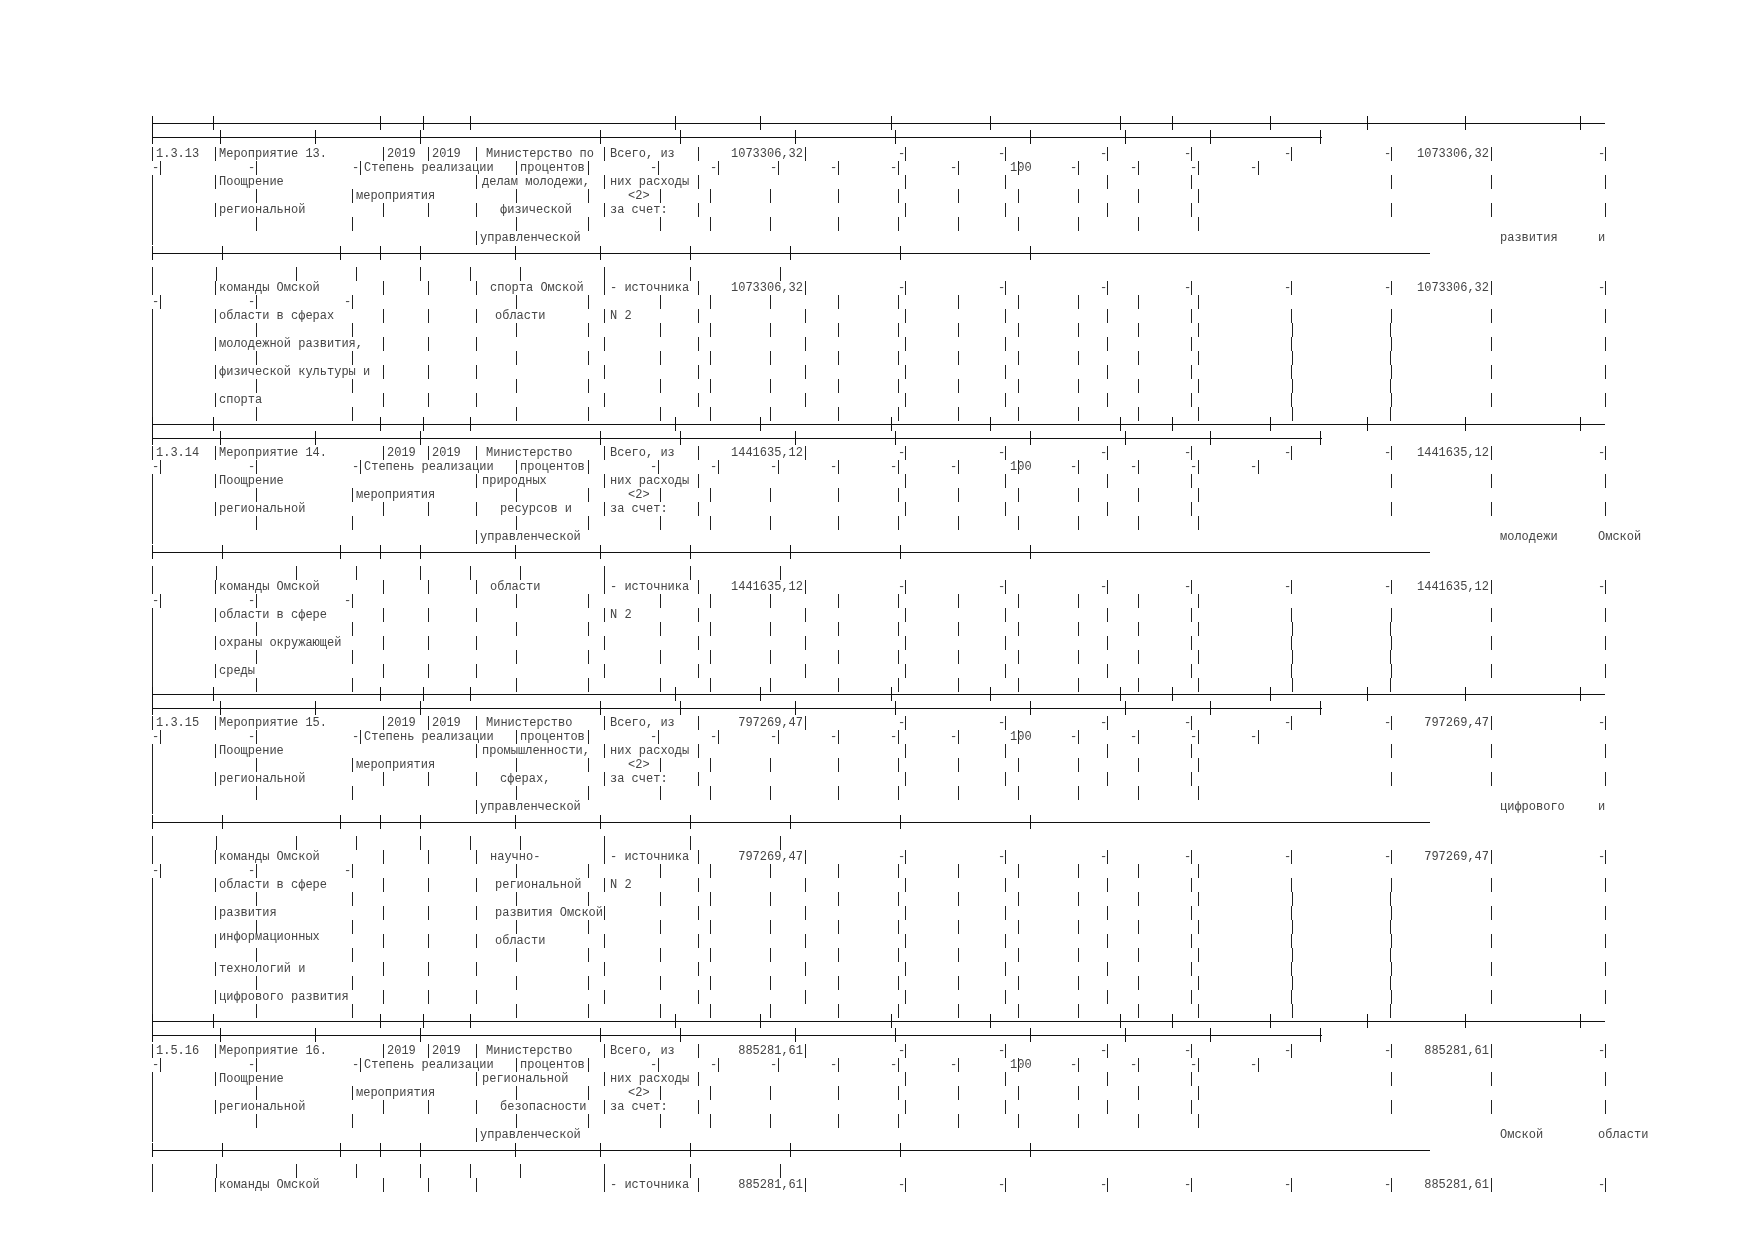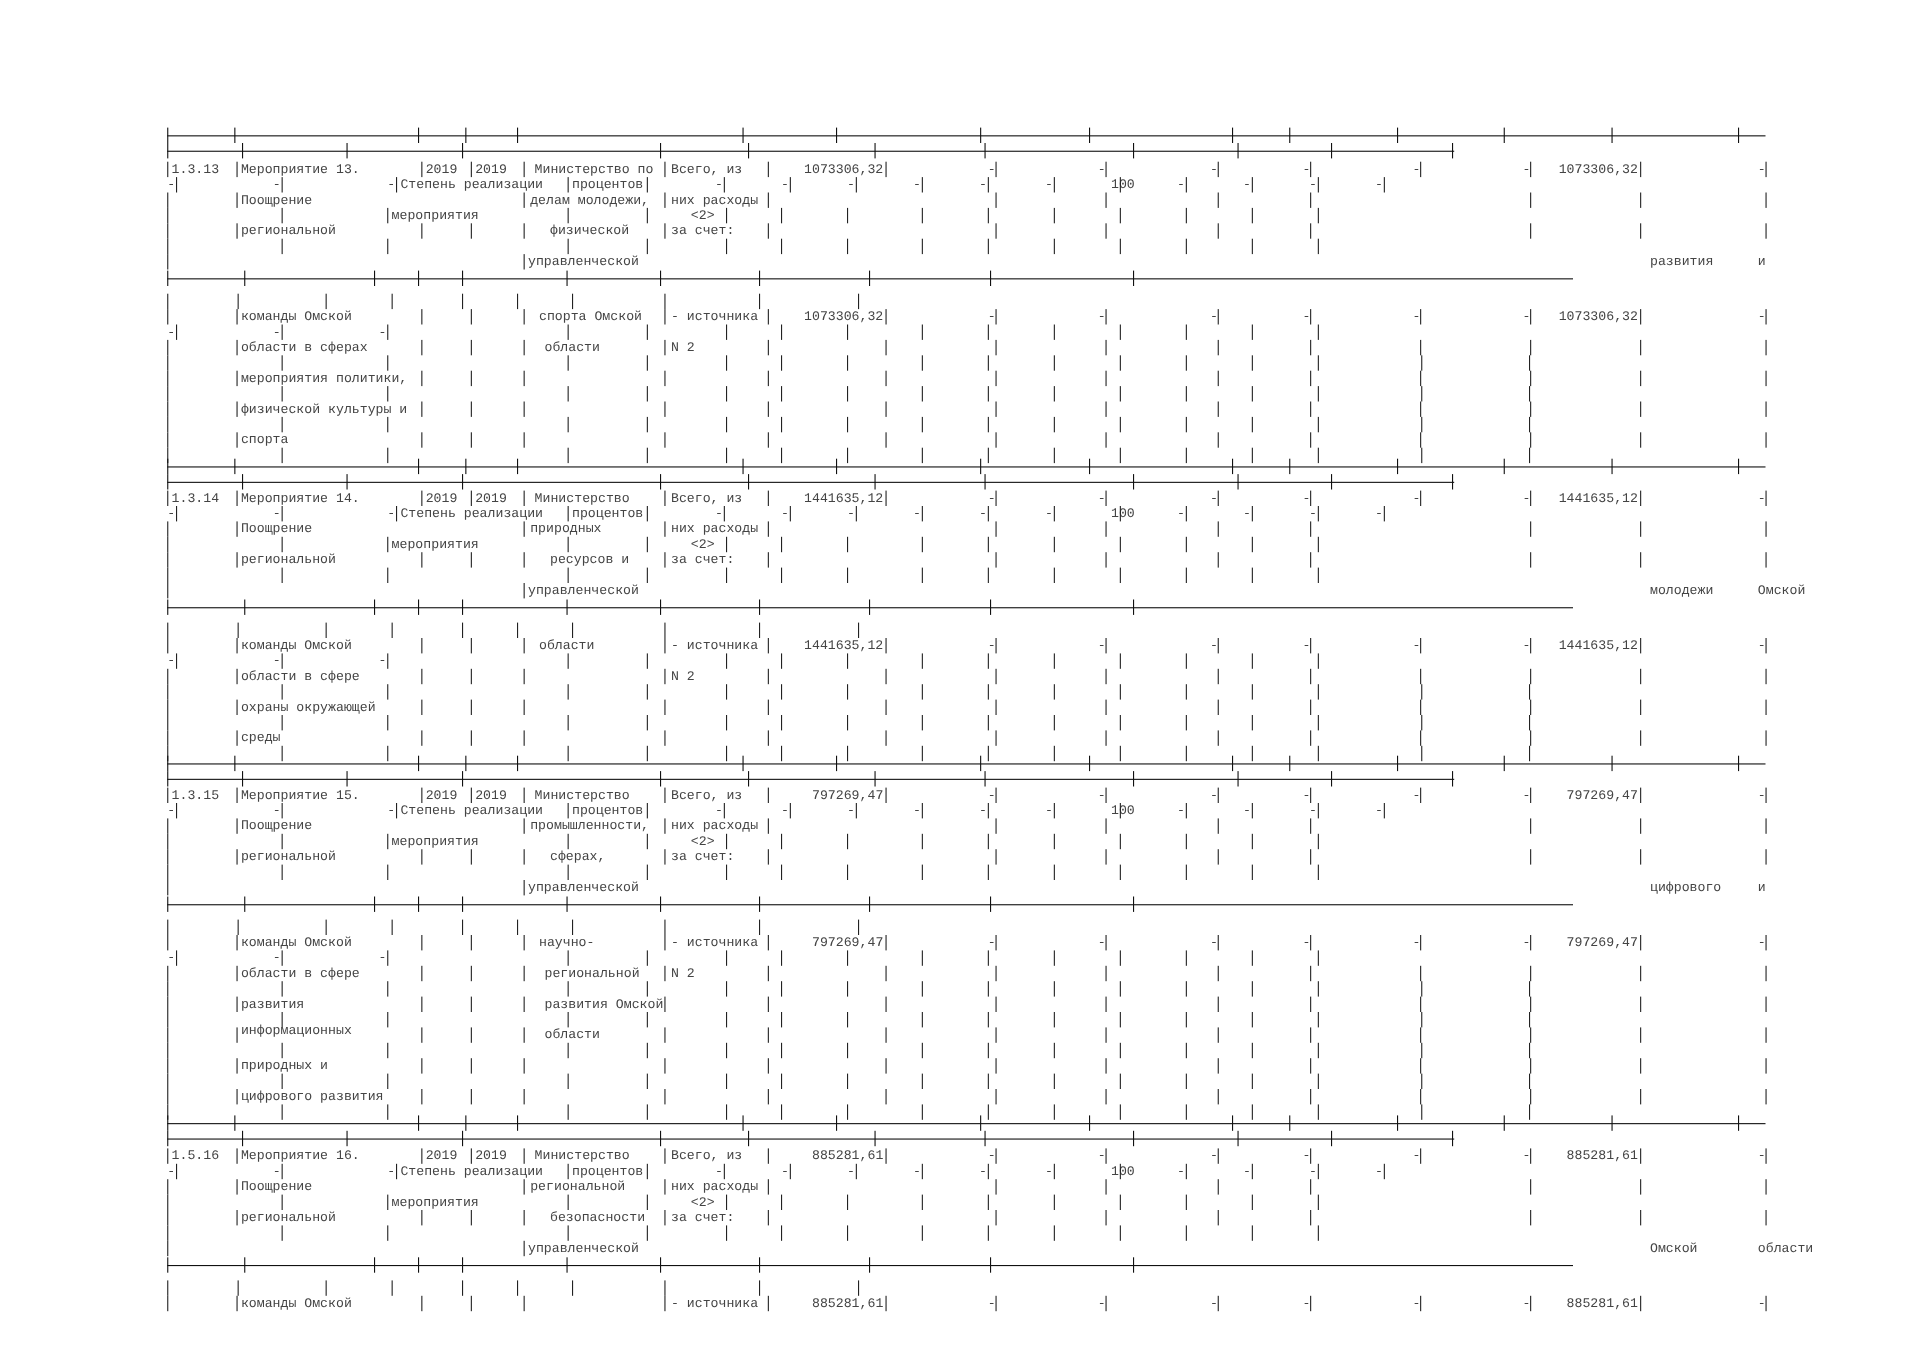--- a/index.html
+++ b/index.html
@@ -276,21 +276,21 @@
     <div class="vbar" style="left: 898px; top: 323px; height: 14px;"></div>
     <div class="vbar" style="left: 958px; top: 323px; height: 14px;"></div>
     <div class="vbar" style="left: 1018px; top: 323px; height: 14px;"></div>
     <div class="vbar" style="left: 1078px; top: 323px; height: 14px;"></div>
     <div class="vbar" style="left: 1138px; top: 323px; height: 14px;"></div>
     <div class="vbar" style="left: 1198px; top: 323px; height: 14px;"></div>
     <div class="vbar" style="left: 1292px; top: 323px; height: 14px;"></div>
     <div class="vbar" style="left: 1390px; top: 323px; height: 14px;"></div>
     <div class="vbar" style="left: 152px; top: 337px; height: 14px;"></div>
     <div class="vbar" style="left: 215px; top: 337px; height: 14px;"></div>
-    <div class="t" style="left: 219px; top: 337px;">мероприятия политики,</div>
+    <div class="t" style="left: 219px; top: 337px;">молодежной развития,</div>
     <div class="vbar" style="left: 383px; top: 337px; height: 14px;"></div>
     <div class="vbar" style="left: 428px; top: 337px; height: 14px;"></div>
     <div class="vbar" style="left: 476px; top: 337px; height: 14px;"></div>
     <div class="vbar" style="left: 604px; top: 337px; height: 14px;"></div>
     <div class="vbar" style="left: 698px; top: 337px; height: 14px;"></div>
     <div class="vbar" style="left: 805px; top: 337px; height: 14px;"></div>
     <div class="vbar" style="left: 905px; top: 337px; height: 14px;"></div>
     <div class="vbar" style="left: 1005px; top: 337px; height: 14px;"></div>
     <div class="vbar" style="left: 1107px; top: 337px; height: 14px;"></div>
     <div class="vbar" style="left: 1191px; top: 337px; height: 14px;"></div>
@@ -1045,21 +1045,21 @@
     <div class="vbar" style="left: 898px; top: 948px; height: 14px;"></div>
     <div class="vbar" style="left: 958px; top: 948px; height: 14px;"></div>
     <div class="vbar" style="left: 1018px; top: 948px; height: 14px;"></div>
     <div class="vbar" style="left: 1078px; top: 948px; height: 14px;"></div>
     <div class="vbar" style="left: 1138px; top: 948px; height: 14px;"></div>
     <div class="vbar" style="left: 1198px; top: 948px; height: 14px;"></div>
     <div class="vbar" style="left: 1292px; top: 948px; height: 14px;"></div>
     <div class="vbar" style="left: 1390px; top: 948px; height: 14px;"></div>
     <div class="vbar" style="left: 152px; top: 962px; height: 14px;"></div>
     <div class="vbar" style="left: 215px; top: 962px; height: 14px;"></div>
-    <div class="t" style="left: 219px; top: 962px;">природных и</div>
+    <div class="t" style="left: 219px; top: 962px;">технологий и</div>
     <div class="vbar" style="left: 383px; top: 962px; height: 14px;"></div>
     <div class="vbar" style="left: 428px; top: 962px; height: 14px;"></div>
     <div class="vbar" style="left: 476px; top: 962px; height: 14px;"></div>
     <div class="vbar" style="left: 604px; top: 962px; height: 14px;"></div>
     <div class="vbar" style="left: 698px; top: 962px; height: 14px;"></div>
     <div class="vbar" style="left: 805px; top: 962px; height: 14px;"></div>
     <div class="vbar" style="left: 905px; top: 962px; height: 14px;"></div>
     <div class="vbar" style="left: 1005px; top: 962px; height: 14px;"></div>
     <div class="vbar" style="left: 1107px; top: 962px; height: 14px;"></div>
     <div class="vbar" style="left: 1191px; top: 962px; height: 14px;"></div>

